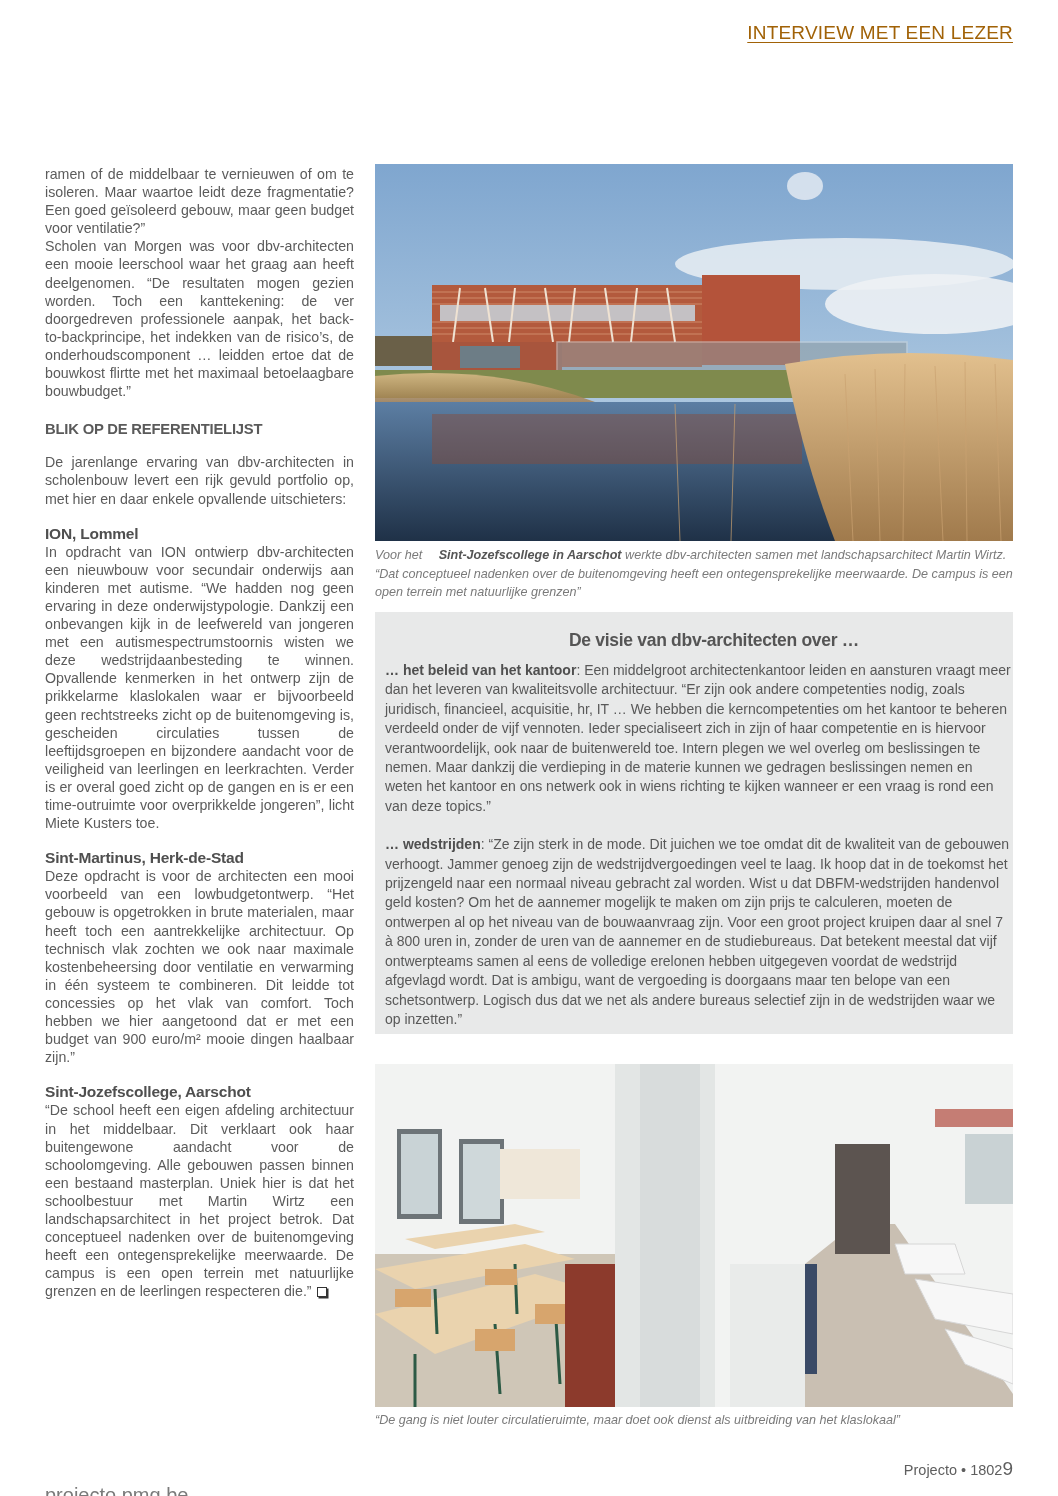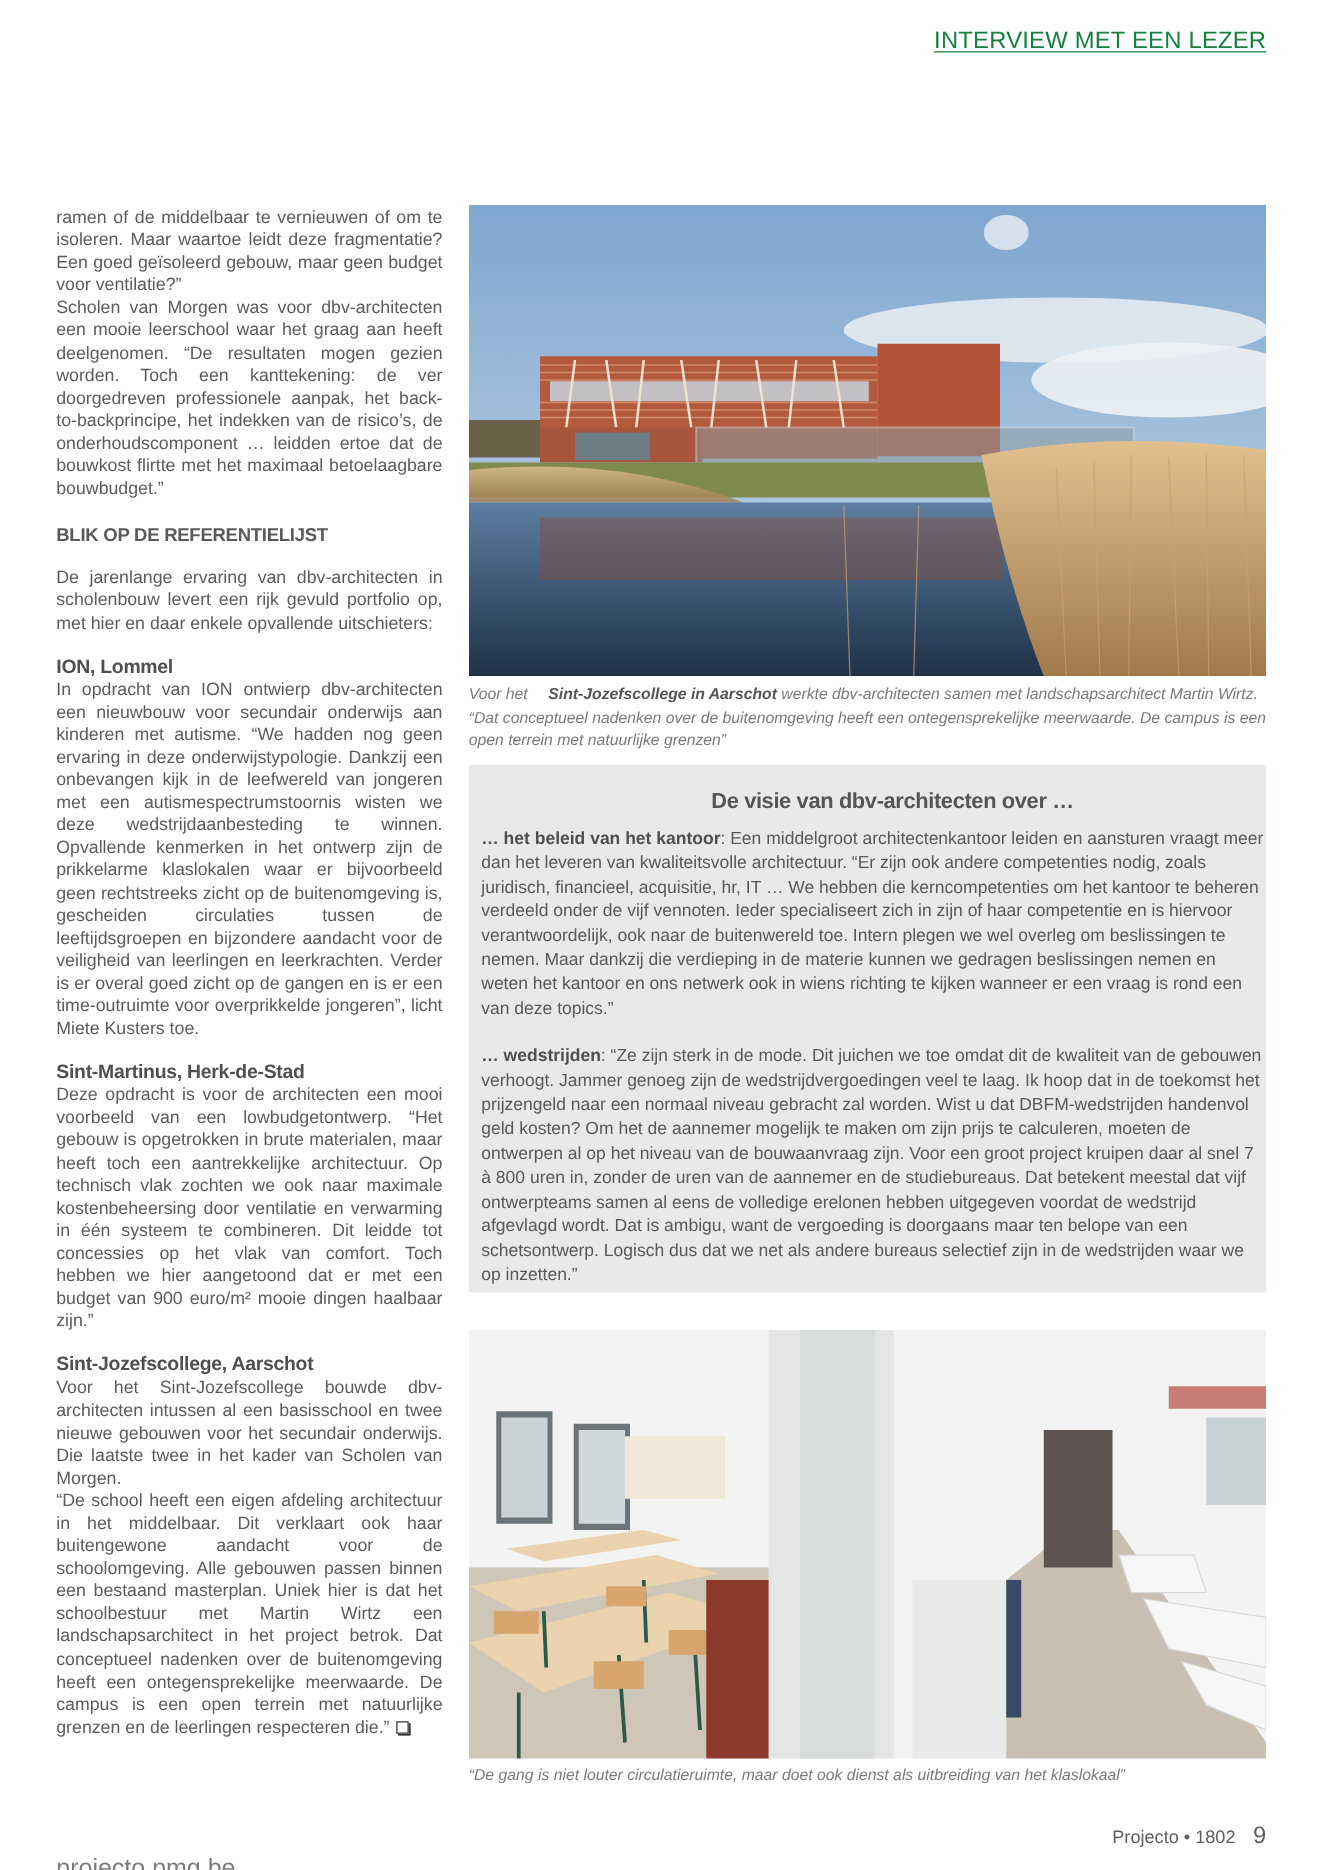--- a/index.html
+++ b/index.html
@@ -1,36 +1,36 @@
 <!DOCTYPE html>
 <html><head>
 <meta charset="utf-8">
 <style>
   html, body { margin: 0; padding: 0; background: #ffffff; }
   body { width: 1058px; height: 1496px; position: relative; overflow: hidden;
          font-family: "DejaVu Sans", sans-serif; color: #555555; }
 
   .running-head { position: absolute; right: 45px; top: 22px;
     font-family: "Liberation Sans", sans-serif; font-size: 19px; letter-spacing: 0.2px;
-    color: #15803d; text-decoration: underline; text-underline-offset: 3px; }
+    color: #a16207; text-decoration: underline; text-underline-offset: 3px; }
 
   
   .col-left { position: absolute; left: 45px; top: 165px; width: 309px;
     font-family: "Liberation Sans", sans-serif; font-size: 14.2px; line-height: 18.1px;
     color: #5b5b5b; text-align: justify; }
   .col-left p { margin: 0; }
   .col-left p + p { margin-top: 0; }
   .section-head { font-weight: bold; font-size: 14.8px; color: #5a5a5a; margin: 20px 0 15px 0 !important; letter-spacing: -0.2px; }
   .sub-head { font-weight: bold; font-size: 15.5px; color: #4f4f4f; margin-top: 17px !important; letter-spacing: -0.2px; }
   .end-mark { display: inline-block; width: 8px; height: 8px; border: 1.6px solid #333; box-shadow: 1.5px 1.5px 0 #333; margin-left: 5px; vertical-align: -1px; }
 
   .footer-url { position: absolute; left: 45px; top: 1456px;
     font-family: "Liberation Sans", sans-serif; font-size: 20px; color: #7a7a7a;
     text-decoration: underline; text-underline-offset: 2px; margin-top: 28px; }
-  .footer-right { position: absolute; right: 45px; top: 1458px; display: flex; align-items: baseline; gap: 14px;
+  .footer-right { position: absolute; right: 45px; top: 1458px; display: flex; align-items: baseline; 
     font-family: "Liberation Sans", sans-serif; color: #5e5e5e; }
   .footer-right .mag { font-size: 14.5px; }
   .footer-right .pageno { font-size: 19px; }
 
   
   .photo { position: absolute; overflow: hidden; }
   .photo-exterior { left: 375px; top: 164px; width: 638px; height: 377px; }
   .photo-interior { left: 375px; top: 1064px; width: 638px; height: 343px; }
 
   .caption { position: absolute; left: 375px; width: 640px;
@@ -59,21 +59,20 @@
   <p class="section-head">BLIK OP DE REFERENTIELIJST</p>
   <p>De jarenlange ervaring van dbv-architecten in scholenbouw levert een rijk gevuld portfolio op, met hier en daar enkele opvallende uitschieters:</p>
 
   <p class="sub-head">ION, Lommel</p>
   <p>In opdracht van ION ontwierp dbv-architecten een nieuwbouw voor secundair onderwijs aan kinderen met autisme. “We hadden nog geen ervaring in deze onderwijstypologie. Dankzij een onbevangen kijk in de leefwereld van jongeren met een autismespectrumstoornis wisten we deze wedstrijdaanbesteding te winnen. Opvallende kenmerken in het ontwerp zijn de prikkelarme klaslokalen waar er bijvoorbeeld geen rechtstreeks zicht op de buitenomgeving is, gescheiden circulaties tussen de leeftijdsgroepen en bijzondere aandacht voor de veiligheid van leerlingen en leerkrachten. Verder is er overal goed zicht op de gangen en is er een time-outruimte voor overprikkelde jongeren”, licht Miete Kusters toe.</p>
 
   <p class="sub-head">Sint-Martinus, Herk-de-Stad</p>
   <p>Deze opdracht is voor de architecten een mooi voorbeeld van een lowbudgetontwerp. “Het gebouw is opgetrokken in brute materialen, maar heeft toch een aantrekkelijke architectuur. Op technisch vlak zochten we ook naar maximale kostenbeheersing door ventilatie en verwarming in één systeem te combineren. Dit leidde tot concessies op het vlak van comfort. Toch hebben we hier aangetoond dat er met een budget van 900 euro/m² mooie dingen haalbaar zijn.”</p>
 
   <p class="sub-head">Sint-Jozefscollege, Aarschot</p>
-  <p>Voor het Sint-Jozefscollege bouwde dbv-architecten intussen al een basisschool en twee nieuwe gebouwen voor het secundair onderwijs. Die laatste twee in het kader van Scholen van Morgen.</p>
   <p><span>“De school heeft een eigen afdeling architectuur in het middelbaar. Dit verklaart ook haar buitengewone aandacht voor de schoolomgeving. Alle gebouwen passen binnen een bestaand masterplan. Uniek hier is dat het schoolbestuur met Martin Wirtz een landschapsarchitect in het project betrok. Dat conceptueel nadenken over de buitenomgeving heeft een ontegensprekelijke meerwaarde. De campus is een open terrein met natuurlijke grenzen en de leerlingen respecteren die.”</span><span class="end-mark"></span></p>
 </div>
 
 <div class="photo photo-exterior">
   <svg width="638" height="377" viewBox="0 0 638 377">
     <defs>
       <linearGradient id="sky" x1="0" y1="0" x2="0" y2="1">
         <stop offset="0" stop-color="#7fa6cf"></stop>
         <stop offset="0.6" stop-color="#a9c5df"></stop>
         <stop offset="1" stop-color="#c9d8e4"></stop>

